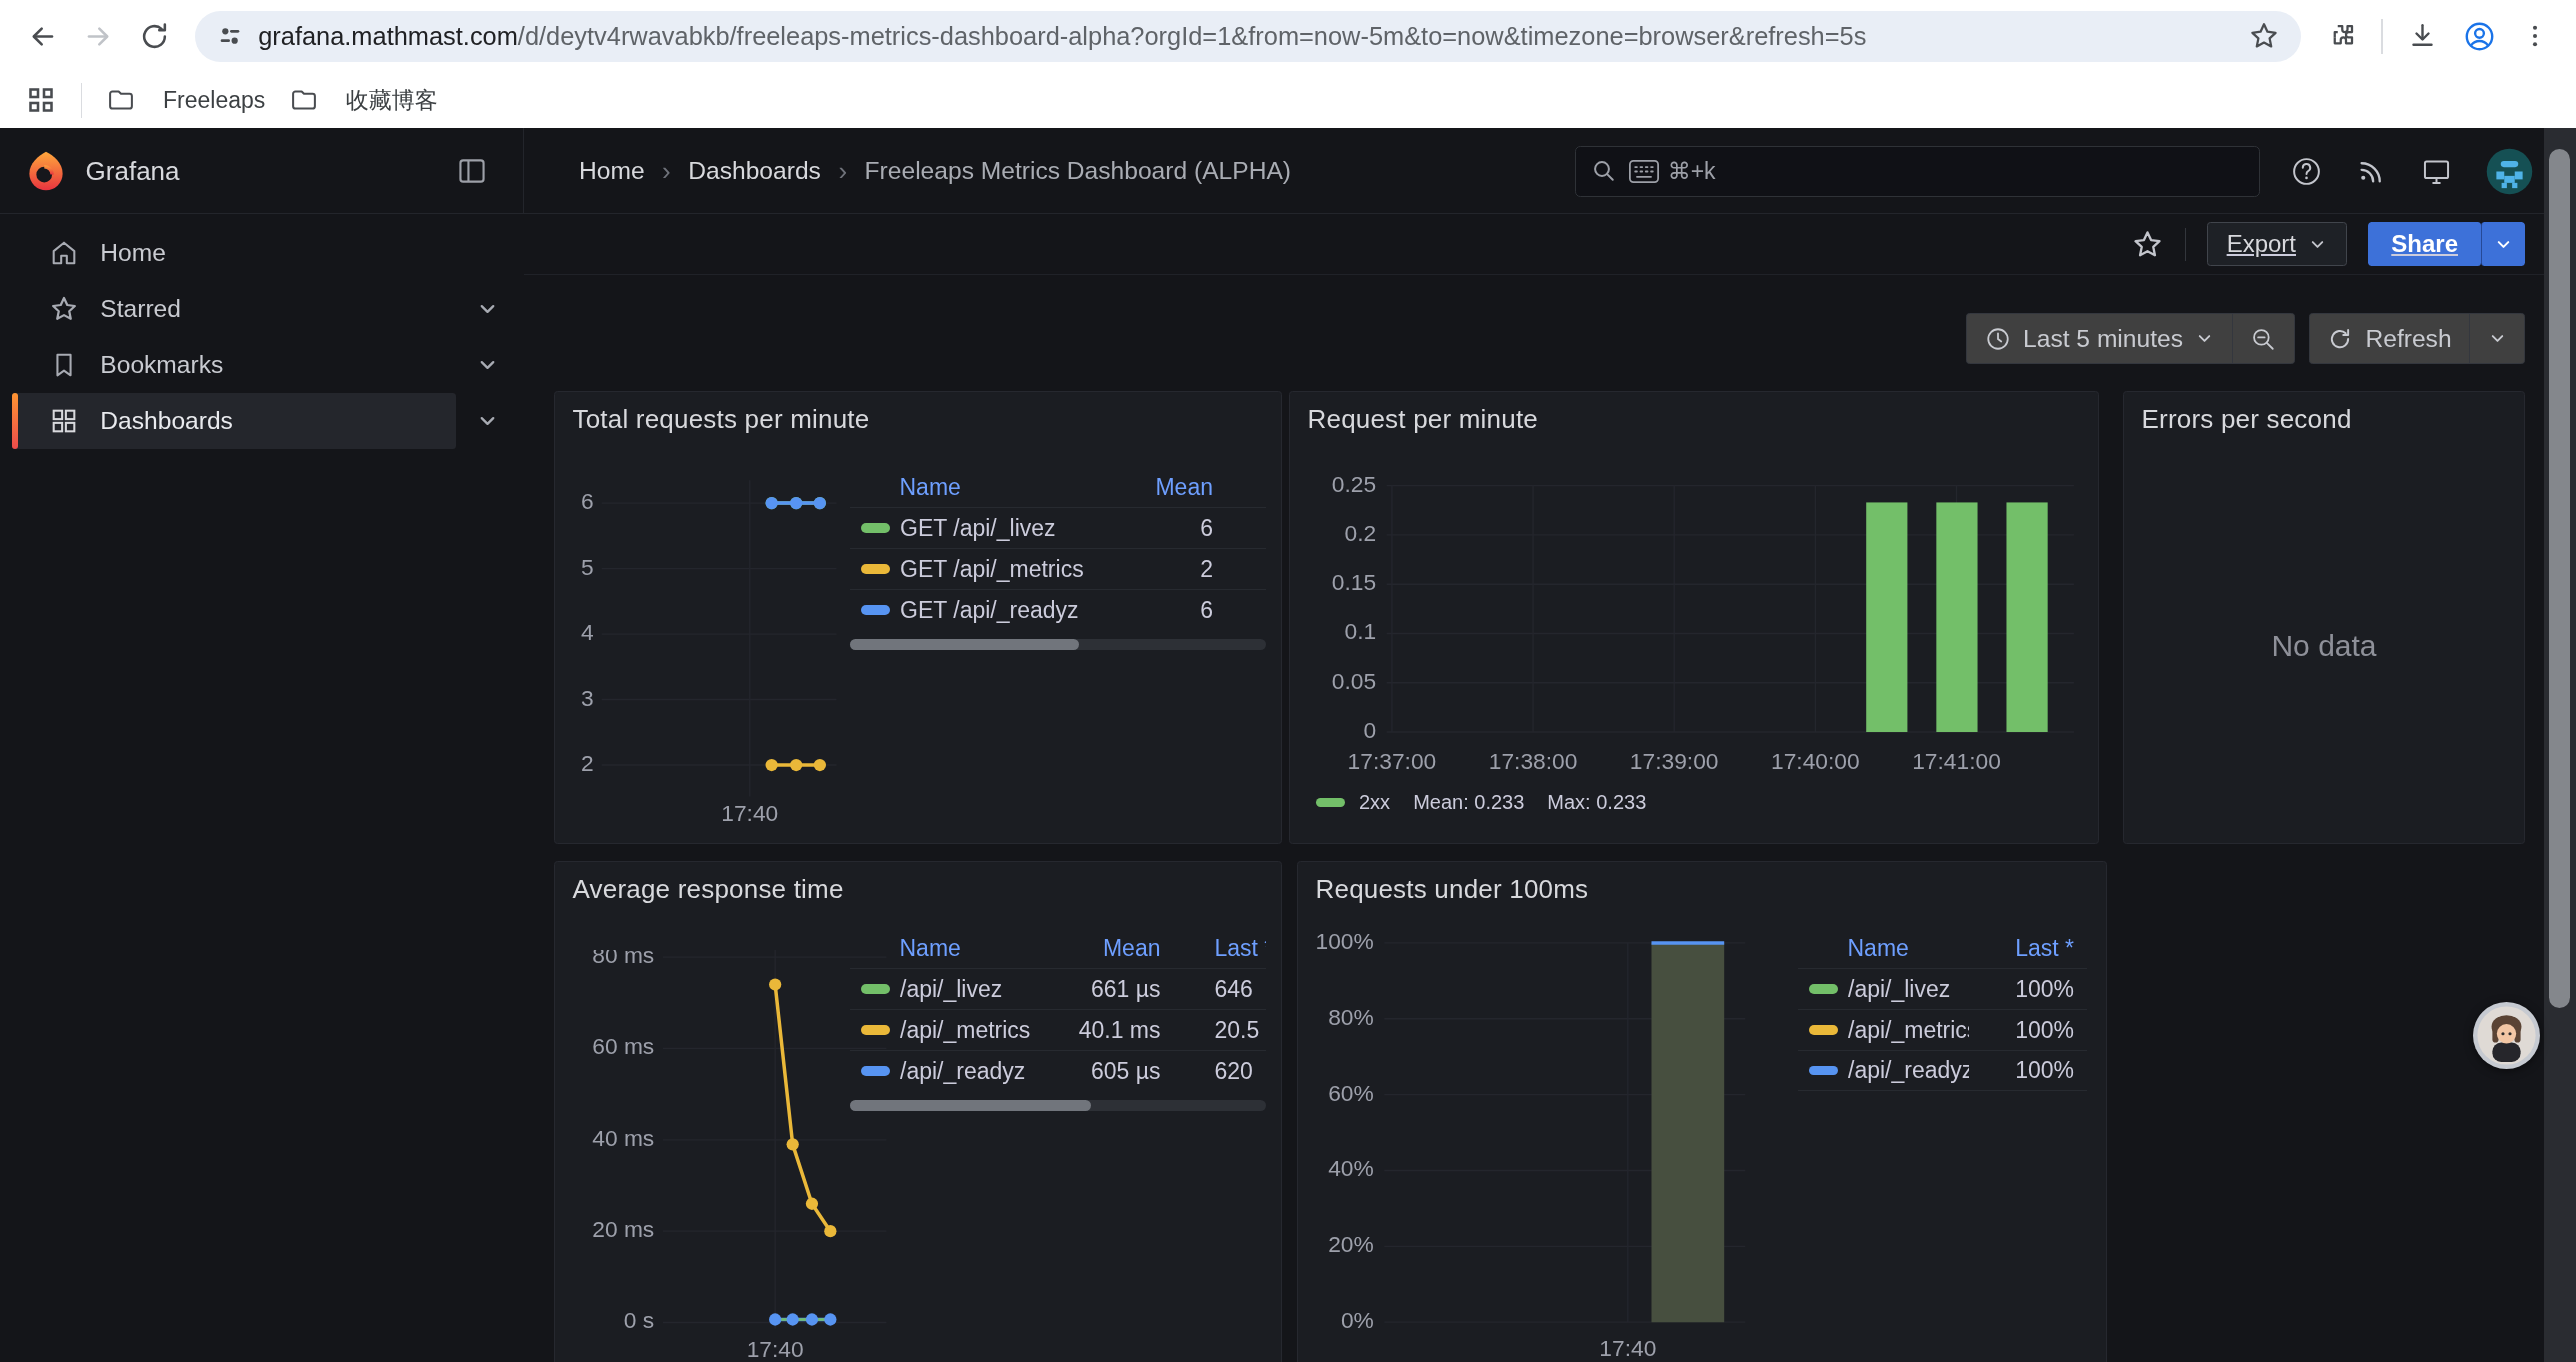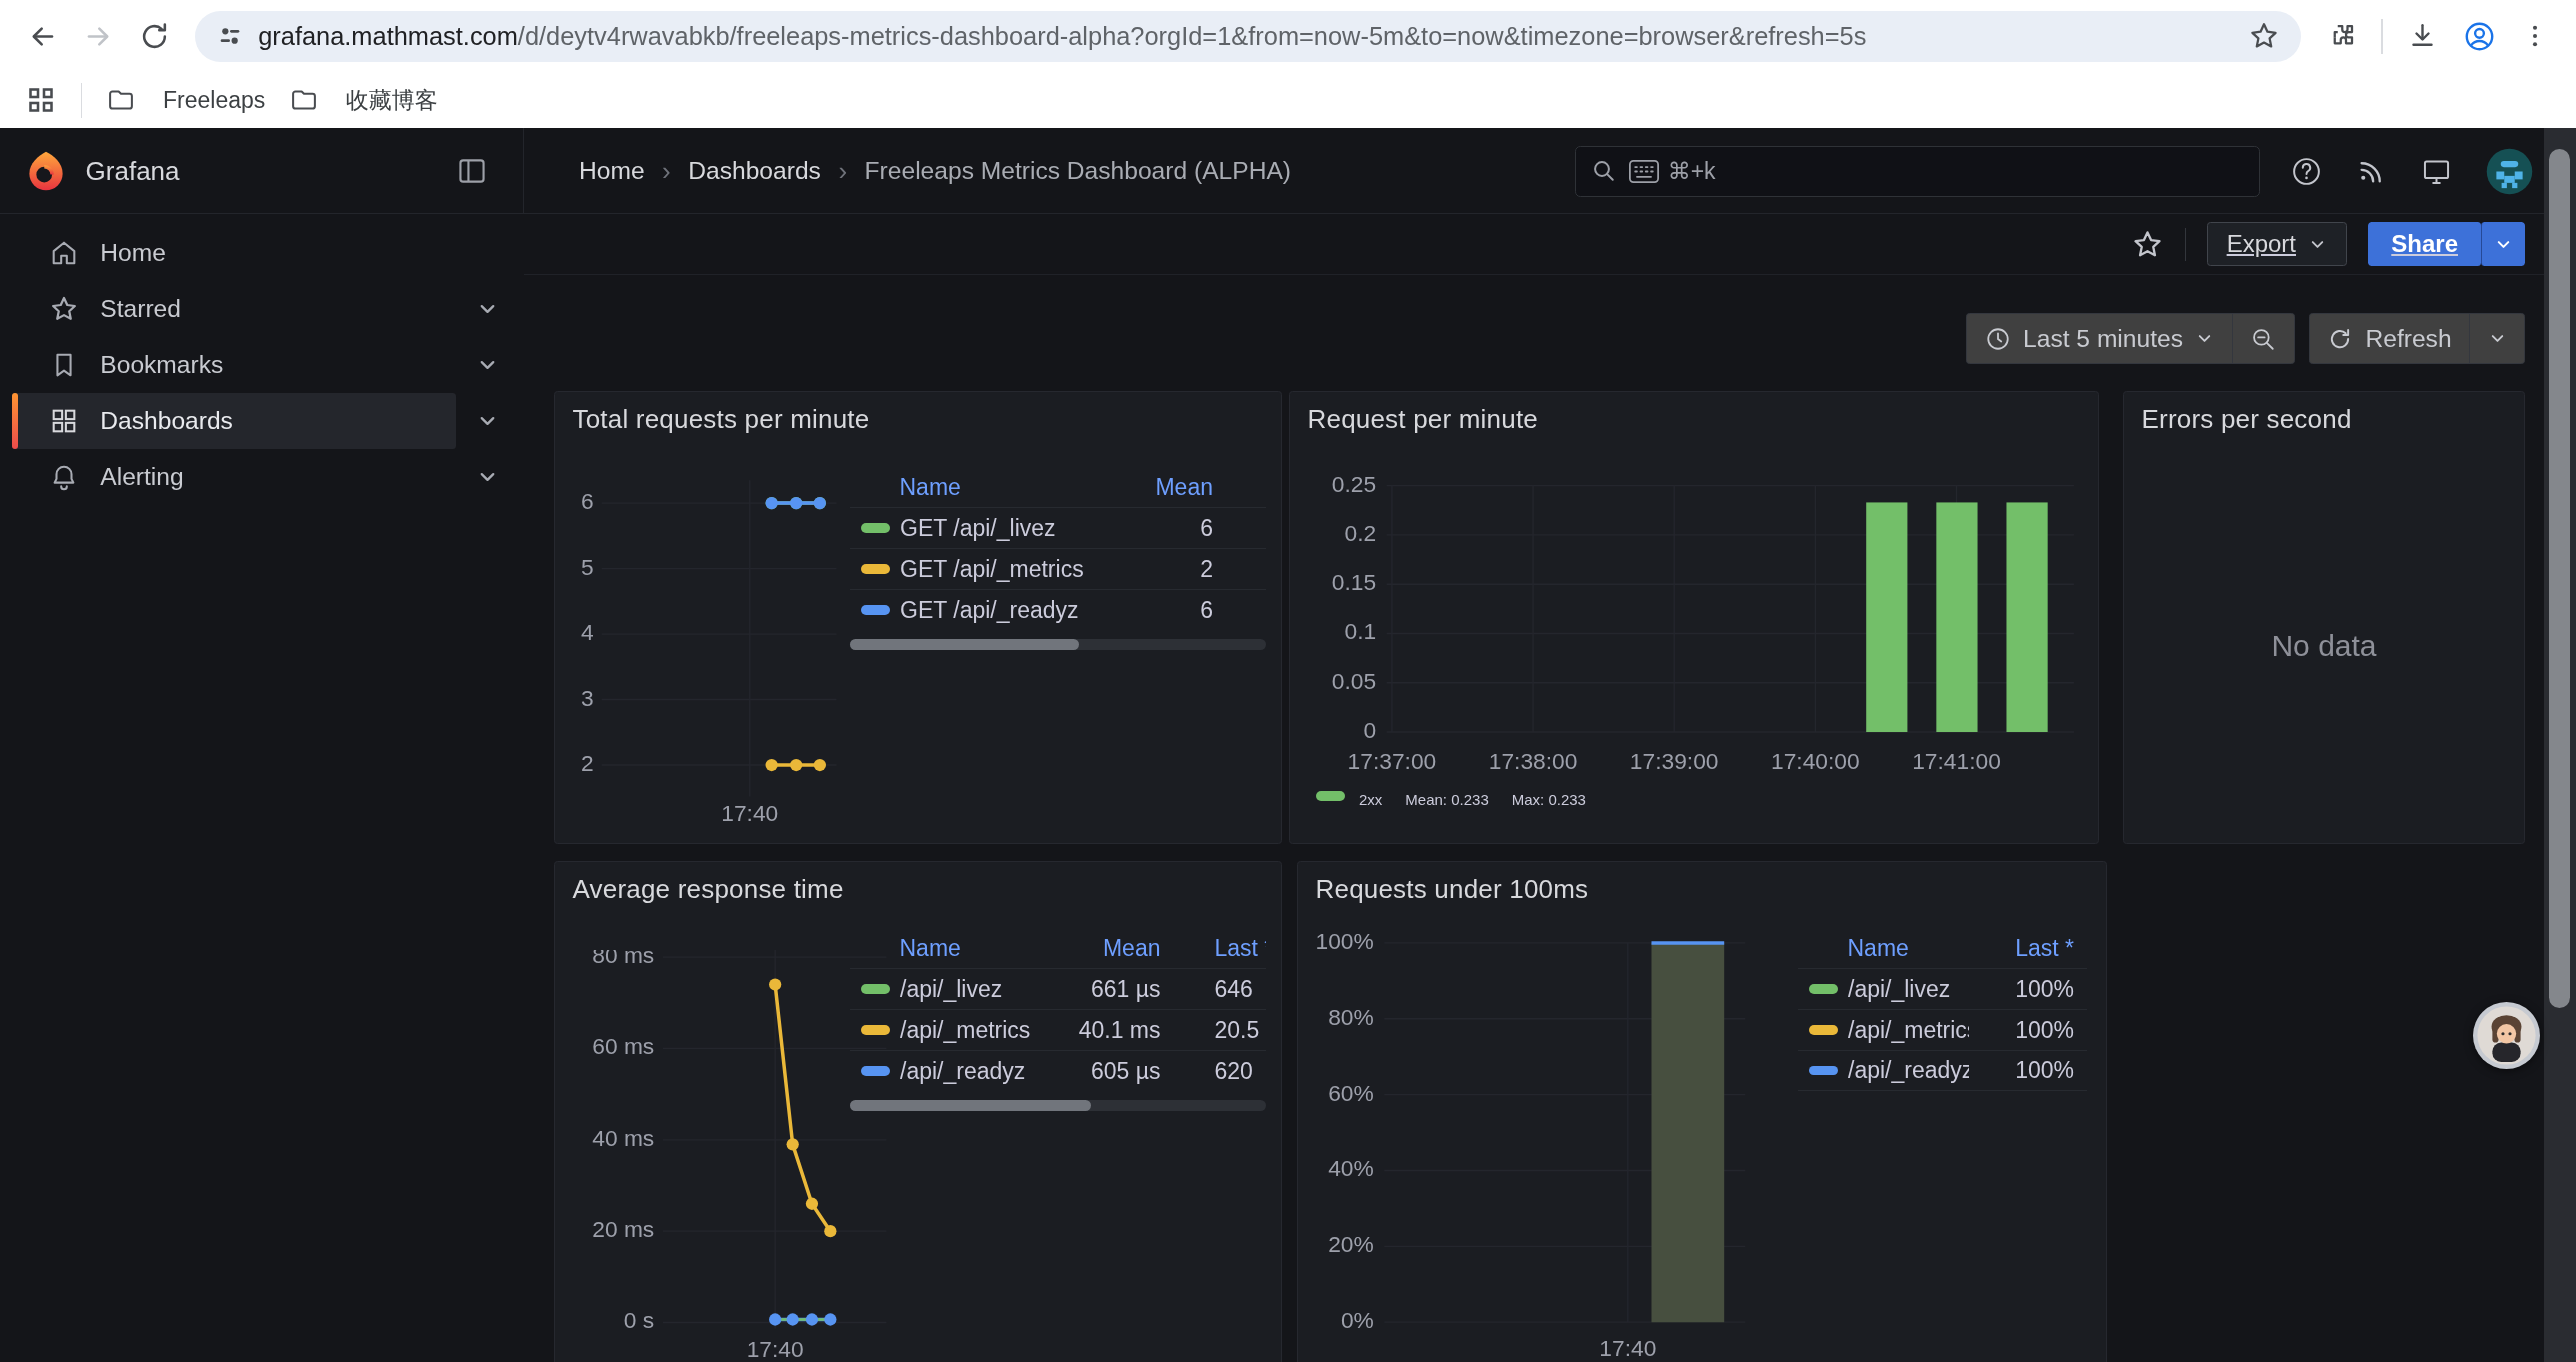--- a/index.html
+++ b/index.html
@@ -85,21 +85,21 @@
   .lg-c2 .lg-head,.lg-c2 .lg-row { grid-template-columns:1fr 123px; padding-right:53px; }
   .lg-c3 .lg-head,.lg-c3 .lg-row { grid-template-columns:186px 114px 149px; width:504px; }
   .lg-c2b .lg-head,.lg-c2b .lg-row { grid-template-columns:1fr 105px; padding-right:13px; }
   .lg-nh { padding-left:39px; }
   .lg-name { display:flex; align-items:center; gap:10.5px; white-space:nowrap; overflow:hidden; }
   .pill { width:29px; height:9.6px; border-radius:5.3px; flex:0 0 auto; }
   .lg-val { text-align:right; white-space:nowrap; }
   .lg-last { text-align:left; padding-left:54px; white-space:nowrap; }
   .lg-scroll { width:100%; height:11.4px; border-radius:6.1px; background:#2D3036; margin-top:8.8px; position:relative; }
   .lg-thumb { height:11.4px; border-radius:6.1px; background:#71757C; }
-  .lg-line { position:absolute; left:26px; top:399px; display:flex; align-items:flex-start; font-size:15px; color:#CCCCDC; }
+  .lg-line { position:absolute; left:26px; top:399px; display:flex; align-items:center; font-size:20px; color:#CCCCDC; }
   .lg-line .pill { margin-right:14px; }
   .lg-line span { margin-right:23px; }
 
   .page-scrollbar { position:absolute; right:0; top:0; width:32px; bottom:0; background:#2A2C31; z-index:50; }
   .page-scrollbar .thumb { position:absolute; left:5.3px; width:21px; top:21px; height:859px; border-radius:10.5px; background:#84878C; }
 
   .assistant-avatar { position:absolute; left:2473px; top:1002px; width:67px; height:67px; border-radius:50%; z-index:60; box-shadow:0 1.8px 8.8px rgba(0,0,0,.5); }
 </style>
 </head>
 <body>
@@ -282,32 +282,20 @@
     </div>
     <div class="side-row active">
       <div class="side-link">
         <svg width="30" height="30" viewBox="0 0 32 32" fill="none" stroke="#D8D9DD" stroke-width="2.2">
             <rect x="5" y="5" width="9" height="9"></rect>
             <rect x="18" y="5" width="9" height="9"></rect>
             <rect x="5" y="18" width="9" height="9"></rect>
             <rect x="18" y="18" width="9" height="9"></rect>
           </svg>
         <span>Dashboards</span>
-      </div>
-      <svg class="side-chev" width="23" height="23" viewBox="0 0 24 24" fill="none" stroke="#A8ABB3" stroke-width="2.4" stroke-linecap="round" stroke-linejoin="round">
-          <path d="M6 9l6 6 6-6"></path>
-        </svg>
-    </div>
-    <div class="side-row">
-      <div class="side-link">
-        <svg width="30" height="30" viewBox="0 0 32 32" fill="none" stroke="#A8ABB3" stroke-width="2.2" stroke-linecap="round" stroke-linejoin="round">
-            <path d="M16 5a8 8 0 0 1 8 8v5l2 4H6l2-4v-5a8 8 0 0 1 8-8z"></path>
-            <path d="M13 26a3 3 0 0 0 6 0"></path>
-          </svg>
-        <span>Alerting</span>
       </div>
       <svg class="side-chev" width="23" height="23" viewBox="0 0 24 24" fill="none" stroke="#A8ABB3" stroke-width="2.4" stroke-linecap="round" stroke-linejoin="round">
           <path d="M6 9l6 6 6-6"></path>
         </svg>
     </div>
   </div>
 
   <div class="main">
     <div class="subheader">
       <svg width="33" height="33" viewBox="0 0 24 24" fill="none" stroke="#C3C5CC" stroke-width="1.7" stroke-linejoin="round">

